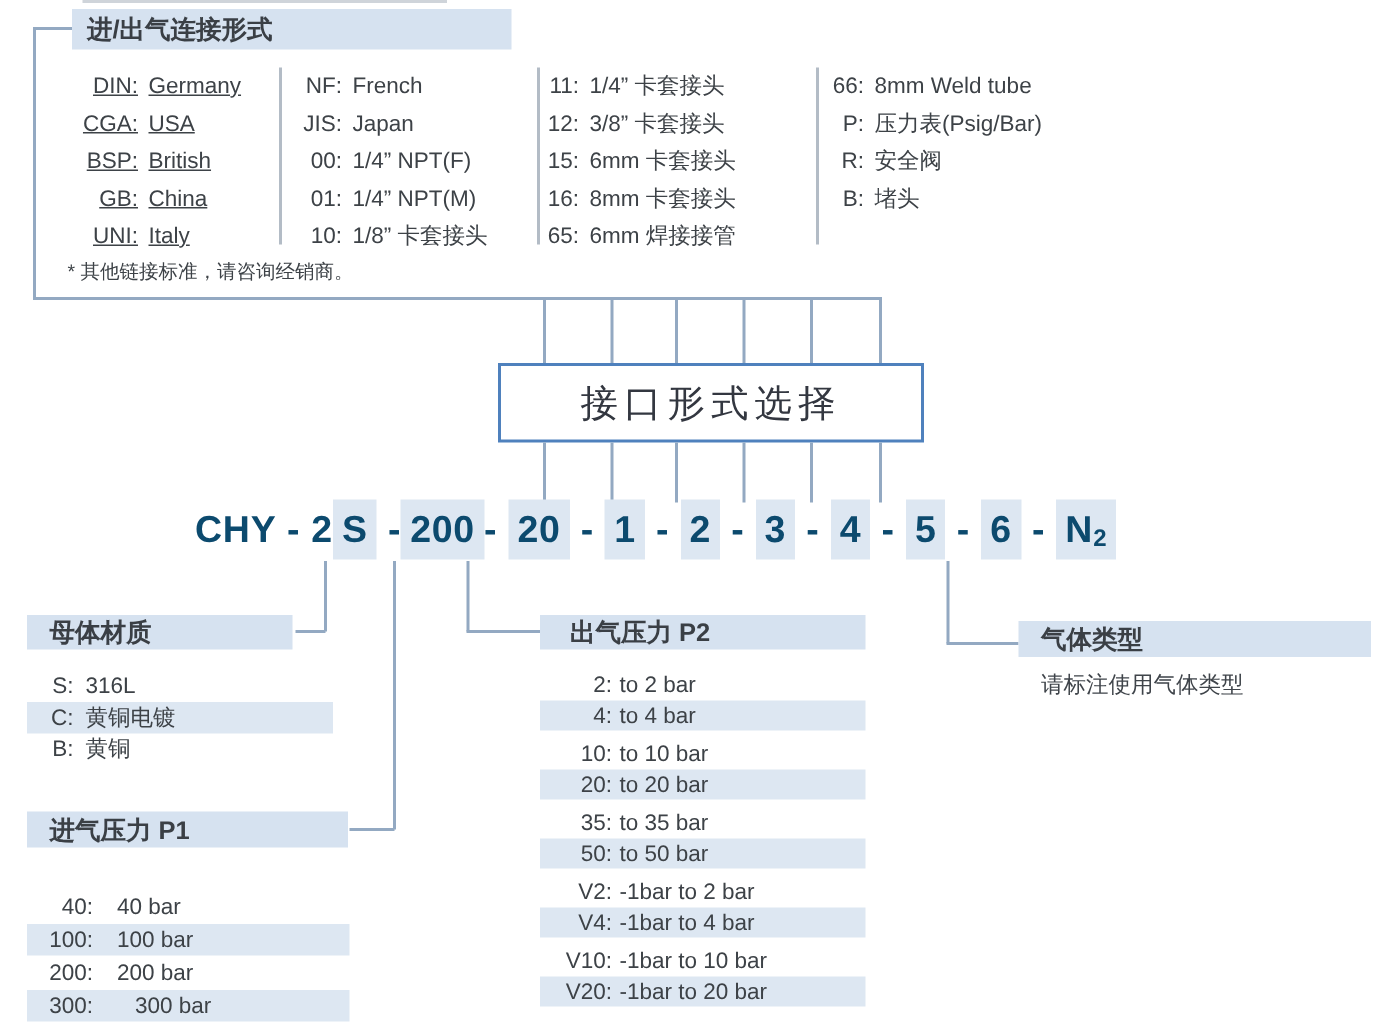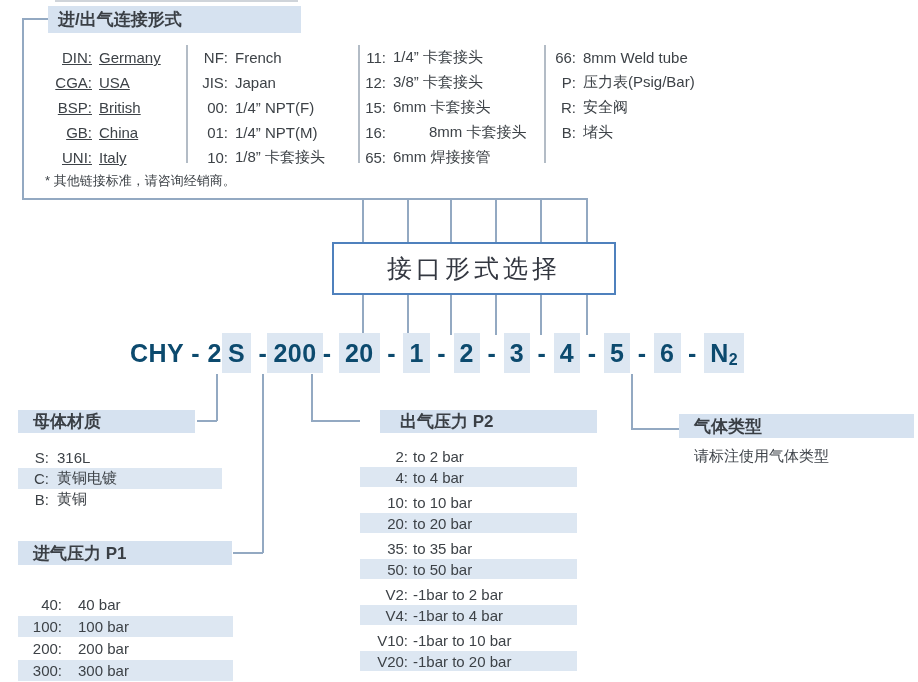--- a/index.html
+++ b/index.html
@@ -8,21 +8,21 @@
     font-family:"Liberation Sans","DejaVu Sans",sans-serif;
     color:#3d4247;overflow:hidden;
   }
   
   .vline{position:absolute;width:1.5px;background:#93a9c2;}
   .hline{position:absolute;height:1.5px;background:#93a9c2;}
   .divider{position:absolute;width:1.5px;background:#b3bcc6;top:45px;height:118px;}
   .topline{position:absolute;left:55px;top:0;width:243px;height:2px;background:#cfd4da;}
   
   .main-header{
-    position:absolute;left:48px;top:6px;width:253px;height:27px;
+    position:absolute;left:48px;top:6px;width:293px;height:27px;
     background:#d6e2f0;display:flex;align-items:center;padding-left:10px;
     box-sizing:border-box;font-size:17px;font-weight:600;color:#3a3f45;
   }
   .tcol{position:absolute;top:45px;font-size:15px;}
   .tcol .trow{height:25px;display:flex;align-items:center;}
   .tcol .k{text-align:right;flex:none;}
   .tcol .v{margin-left:7px;white-space:nowrap;}
   .col-1{left:50px;text-decoration:underline;} .col-1 .k{width:42px;}
   .col-2{left:198px;} .col-2 .k{width:30px;}
   .col-3{left:364px;} .col-3 .k{width:22px;}
@@ -59,21 +59,21 @@
   .mat-header{left:18px;top:410px;width:177px;height:23px;padding-left:15px;}
   .mat-rows .opt-row{left:18px;width:204px;padding-left:15px;}
   .mat-rows .k{min-width:16px;}
   .mat-rows .v{margin-left:8px;}
   
   .p1-header{left:18px;top:541px;width:214px;height:24px;padding-left:15px;}
   .p1-rows .opt-row{left:18px;width:215px;margin-top:26px;}
   .p1-rows .k{width:44px;}
   .p1-rows .v{margin-left:16px;}
   
-  .p2-header{left:380px;top:410px;width:217px;height:23px;padding-left:20px;}
+  .p2-header{left:360px;top:410px;width:217px;height:23px;padding-left:20px;}
   .p2-rows .opt-row{left:360px;width:217px;height:20px;}
   .p2-rows .k{width:48px;}
   .p2-rows .v{margin-left:5px;}
   
   .gas-header{left:679px;top:414px;width:235px;height:24px;padding-left:15px;}
   .gas-caption{position:absolute;left:694px;top:447px;font-size:15px;color:#3f444a;}
 </style>
 </head>
 <body>
 
@@ -154,21 +154,21 @@
       <div class="trow" style="top: 0px;">
         <span class="k">12:</span>
         <span class="v">3/8” 卡套接头</span>
       </div>
 
       <div class="trow" style="top: 0px;">
         <span class="k">15:</span>
         <span class="v">6mm 卡套接头</span>
       </div>
 
-      <div class="trow" style="top: 0px; gap: 36px;">
+      <div class="trow" style="top: 0px;">
         <span class="k">16:</span>
         <span class="v">8mm 卡套接头</span>
       </div>
 
       <div class="trow" style="top: 0px;">
         <span class="k">65:</span>
         <span class="v">6mm 焊接接管</span>
       </div>
     </div>
   <div class="divider" style="left:544px;"></div>
@@ -306,21 +306,21 @@
       <div class="opt-row hl" style="top: 590px;">
         <span class="k">100:</span>
         <span class="v">100 bar</span>
       </div>
 
       <div class="opt-row" style="top: 612px;">
         <span class="k">200:</span>
         <span class="v">200 bar</span>
       </div>
 
-      <div class="opt-row hl" style="top: 634px;">
+      <div class="opt-row hl" style="top: 634px; gap: 12px;">
         <span class="k">300:</span>
         <span class="v">300 bar</span>
       </div>
     </div>
 
   <div class="sec-header p2-header">
     <span>出气压力 P2</span>
   </div>
   <div class="p2-rows">
 

